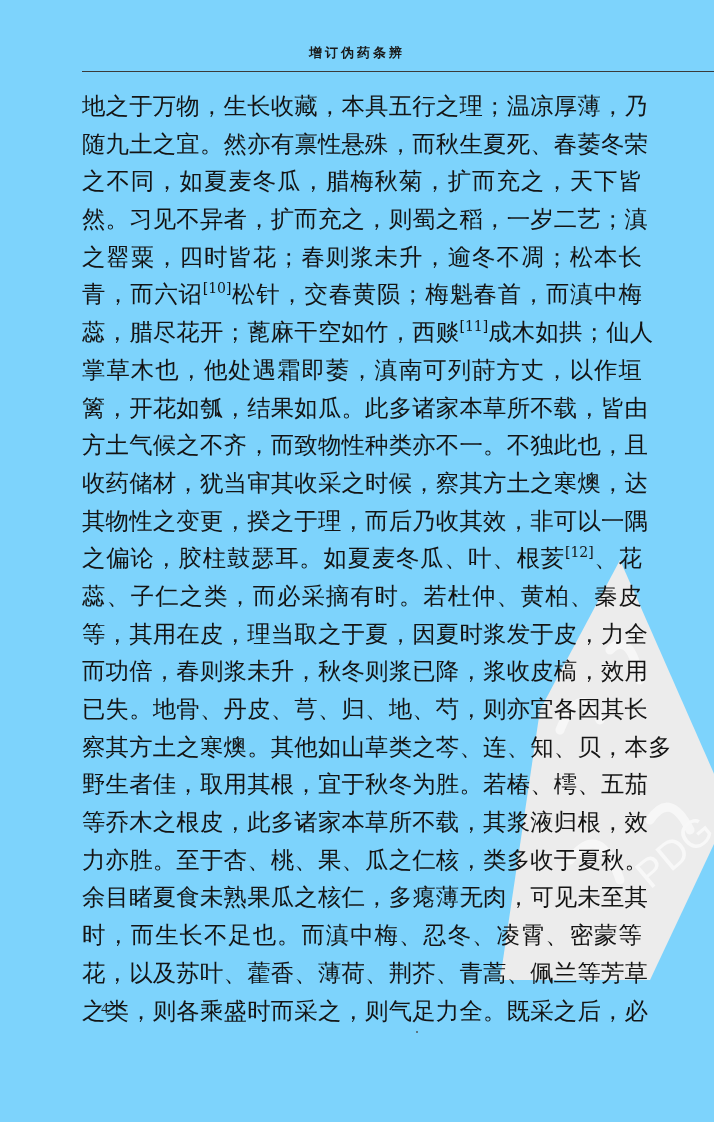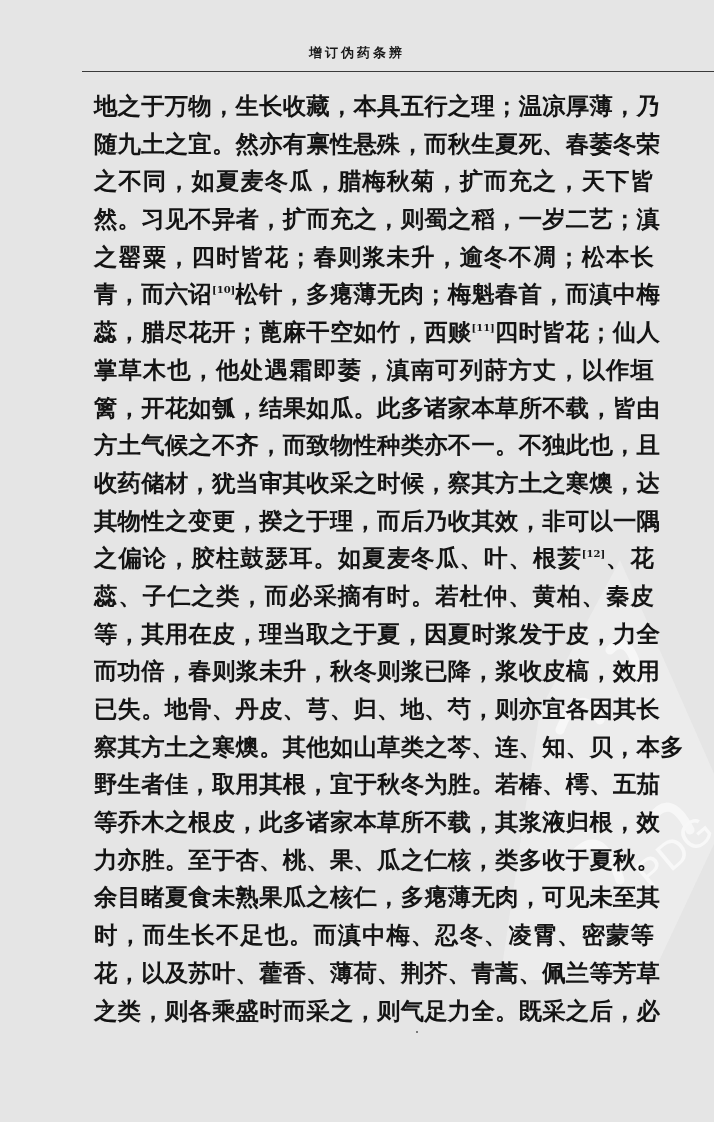--- a/index.html
+++ b/index.html
@@ -13,21 +13,21 @@
       position: relative;
       overflow: hidden;
       font-family: "DejaVu Serif", "Liberation Serif", serif;
       color: #141414;
     }
     .page {
       position: absolute;
       left: 0; top: 0;
       width: 714px;
       height: 1122px;
-      background: #e5e5e5;
+      background: #7dd3fc;
     }
     .running-head {
       position: absolute;
       left: 0;
       top: 44px;
       width: 714px;
       text-align: center;
       font-family: "DejaVu Sans", sans-serif;
       font-weight: bold;
       font-size: 13px;
@@ -45,38 +45,37 @@
     .watermark {
       position: absolute;
       left: 500px;
       top: 560px;
       width: 230px;
       height: 420px;
       pointer-events: none;
     }
     .body-text {
       position: absolute;
-      left: 94px;
+      left: 82px;
       top: 88px;
       width: 560px;
-      font-weight: bold;
     }
     .line {
       height: 37.7px;
       line-height: 37.7px;
       font-size: 23.4px;
       white-space: nowrap;
       letter-spacing: 0.2px;
       text-align: justify;
       text-align-last: justify;
       position: relative;
       z-index: 1;
     }
     .line sup {
-      font-size: 10px;
+      font-size: 14px;
       vertical-align: 9px;
       line-height: 0;
       letter-spacing: 0;
     }
     .page-number {
       position: absolute;
       left: 101px;
       top: 1000px;
       font-family: "Liberation Serif", serif;
       font-size: 15px;
@@ -105,22 +104,22 @@
     <path d="M60 170 Q80 120 100 160 M110 90 Q130 70 140 120 M70 300 Q100 260 120 320 M150 260 Q170 230 190 270" stroke="#f7f7f7" stroke-width="9" fill="none" stroke-linecap="round"></path>
     <text x="150" y="330" font-family="Liberation Sans, sans-serif" font-size="40" fill="#f8f8f8" transform="rotate(-40 150 330)">PDG</text>
   </svg>
 
   <div class="body-text">
     <div class="line"><span>地之于万物，生长收藏，本具五行之理；温凉厚薄，乃</span></div>
     <div class="line"><span>随九土之宜。然亦有禀性悬殊，而秋生夏死、春萎冬荣</span></div>
     <div class="line"><span>之不同，如夏麦冬瓜，腊梅秋菊，扩而充之，天下皆</span></div>
     <div class="line"><span>然。习见不异者，扩而充之，则蜀之稻，一岁二艺；滇</span></div>
     <div class="line"><span>之罂粟，四时皆花；春则浆未升，逾冬不凋；松本长</span></div>
-    <div class="line"><span>青，而六诏</span><sup>[10]</sup><span>松针，多瘪薄无肉；梅魁春首，而滇中梅</span></div>
-    <div class="line"><span>蕊，腊尽花开；蓖麻干空如竹，西赕</span><sup>[11]</sup><span>四时皆花；仙人</span></div>
+    <div class="line"><span>青，而六诏</span><sup>[10]</sup><span>松针，交春黄陨；梅魁春首，而滇中梅</span></div>
+    <div class="line"><span>蕊，腊尽花开；蓖麻干空如竹，西赕</span><sup>[11]</sup><span>成木如拱；仙人</span></div>
     <div class="line"><span>掌草木也，他处遇霜即萎，滇南可列莳方丈，以作垣</span></div>
     <div class="line"><span>篱，开花如瓠，结果如瓜。此多诸家本草所不载，皆由</span></div>
     <div class="line"><span>方土气候之不齐，而致物性种类亦不一。不独此也，且</span></div>
     <div class="line"><span>收药储材，犹当审其收采之时候，察其方土之寒燠，达</span></div>
     <div class="line"><span>其物性之变更，揆之于理，而后乃收其效，非可以一隅</span></div>
     <div class="line"><span>之偏论，胶柱鼓瑟耳。如夏麦冬瓜、叶、根荄</span><sup>[12]</sup><span>、花</span></div>
     <div class="line"><span>蕊、子仁之类，而必采摘有时。若杜仲、黄柏、秦皮</span></div>
     <div class="line"><span>等，其用在皮，理当取之于夏，因夏时浆发于皮，力全</span></div>
     <div class="line"><span>而功倍，春则浆未升，秋冬则浆已降，浆收皮槁，效用</span></div>
     <div class="line"><span>已失。地骨、丹皮、芎、归、地、芍，则亦宜各因其长</span></div>

